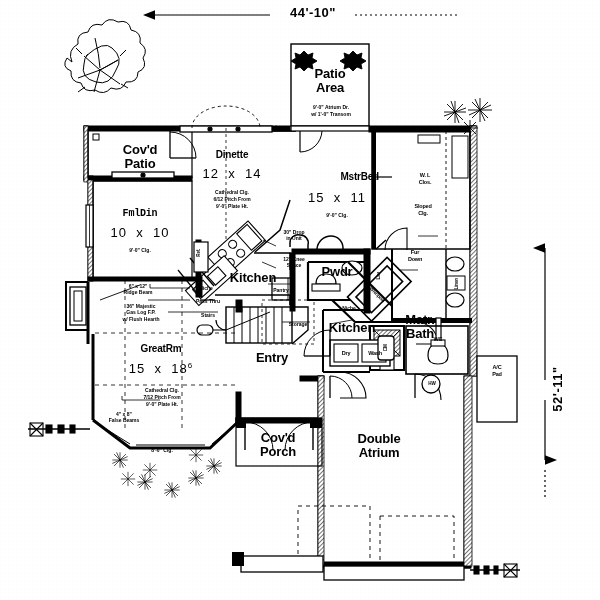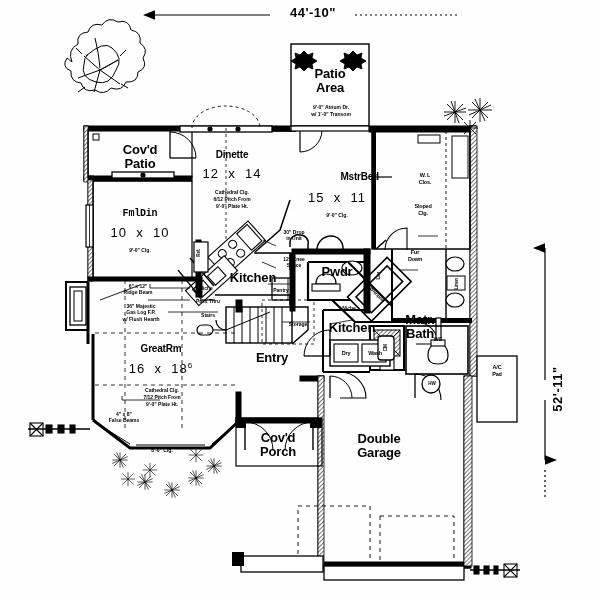--- a/index.html
+++ b/index.html
@@ -484,21 +484,21 @@
 Ridge Beam</div>
   <div class="lbl note" style="left:110px;top:303px;width:62px;">36" Majestic
 Gas Log F.P.
 w/ Flush Hearth</div>
   <div class="lbl note" style="left:192px;top:285px;width:28px;">Niche</div>
   <div class="lbl note" style="left:190px;top:298px;width:36px;">Pass Thru</div>
   <div class="lbl note" style="left:194px;top:312px;width:28px;">Stairs</div>
   <div class="lbl note" style="left:281px;top:321px;width:34px;">Storage</div>
 
   <div class="lbl room-name big" style="left:113px;top:344px;width:96px;">GreatRm</div>
-  <div class="lbl room-dim" style="left:113px;top:362px;width:96px;"><span>16  x  18</span><span class="sup">6</span></div>
+  <div class="lbl room-dim" style="left:113px;top:362px;width:96px;"><span>15  x  18</span><span class="sup">6</span></div>
   <div class="lbl note" style="left:128px;top:387px;width:68px;">Cathedral Clg.</div>
   <div class="lbl note" style="left:128px;top:394px;width:68px;">7/12 Pitch From</div>
   <div class="lbl note" style="left:128px;top:401px;width:68px;">9'-0" Plate Ht.</div>
   <div class="lbl note" style="left:94px;top:411px;width:60px;">4" x 8"
 False Beams</div>
   <div class="lbl note" style="left:136px;top:447px;width:52px;">8'-0" Clg.</div>
 
   <div class="lbl room-name" style="left:315px;top:265px;width:44px;">Pwdr</div>
   <div class="lbl room-name" style="left:396px;top:268px;width:48px;margin-top:45px;">Matr.
 Bath</div>
@@ -515,15 +515,15 @@
   <div class="lbl note2" style="left:427px;top:336px;width:22px;">WC</div>
   <div class="lbl tiny" style="left:423px;top:381px;width:18px;">HW</div>
   <div class="lbl note2" style="left:484px;top:364px;width:26px;">A/C
 Pad</div>
 
   <div class="lbl room-name" style="left:244px;top:351px;width:56px;">Entry</div>
   <div class="lbl room-name" style="left:249px;top:431px;width:58px;">Cov'd
 Porch</div>
 
   <div class="lbl room-name" style="left:345px;top:432px;width:68px;">Double
-Garage</div>
+Atrium</div>
 
 </div>
 
 </body></html>

